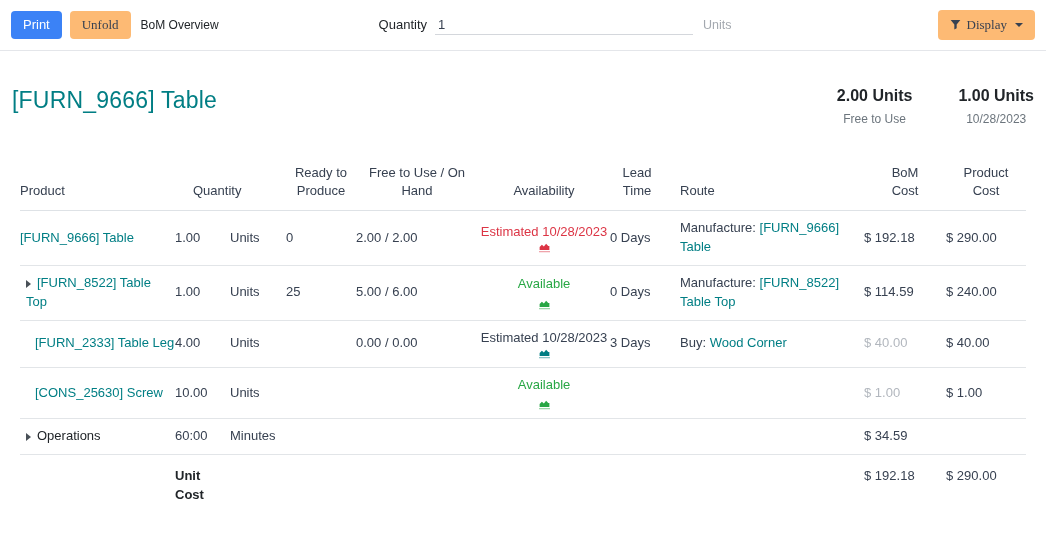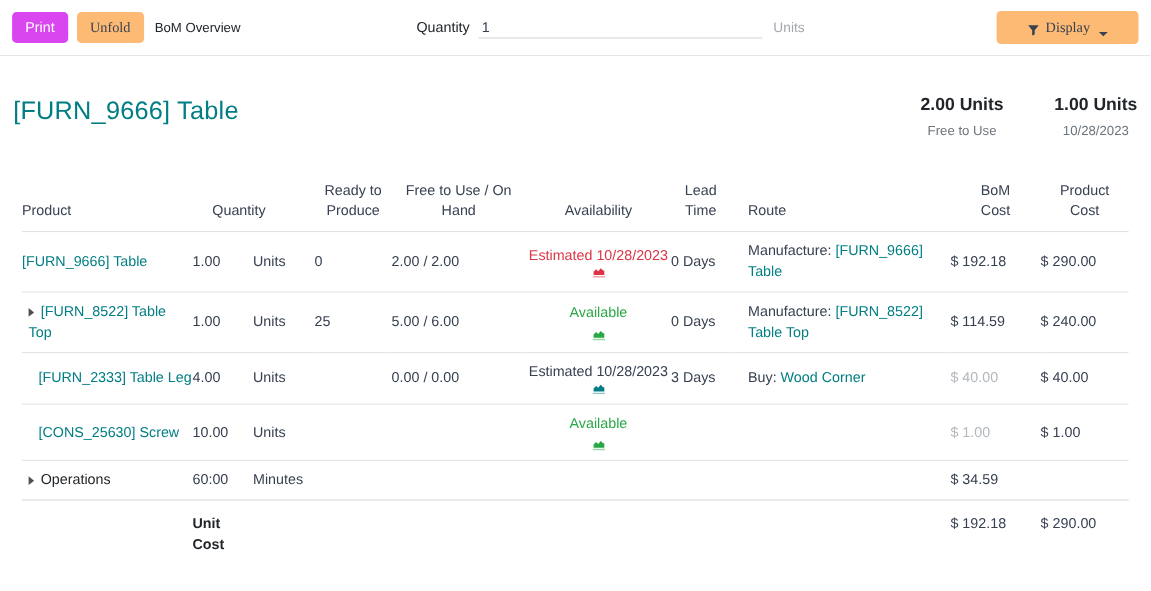--- a/index.html
+++ b/index.html
@@ -3,31 +3,31 @@
 <meta charset="utf-8">
 <style>
   * { box-sizing: border-box; margin: 0; padding: 0; }
   html,body { width: 1046px; height: 537px; background: #fff; overflow: hidden;
     font-family: "Liberation Sans", sans-serif; color: #374151; font-size: 13px; }
 
   
   .toolbar { display: flex; align-items: center; padding: 10px 11px; border-bottom: 1px solid #e4e6ea; }
   .btn { border: none; border-radius: 4px; padding: 6px 12px; font-size: 13px;
     font-family: "Liberation Sans", sans-serif; cursor: pointer; line-height: 1.2; }
-  .btn-primary { background: #d946ef; color: #fff; font-weight: 500; }
+  .btn-primary { background: #3b82f6; color: #fff; font-weight: 500; }
   .btn-secondary { background: #fdba74; color: #374151; font-family: Liberation Serif, serif; }
   .btn + .btn { margin-left: 8px; }
   .toolbar-title { margin-left: 10px; font-size: 12px; color: #212529; }
   .qty-group { display: flex; align-items: center; margin-left: 160px; }
   .qty-group label { margin-right: 8px; color: #212529; font-weight: 500; }
   .qty-group input { border: none; border-bottom: 1px solid #d4d7dc; width: 258px;
     font-size: 13px; color: #374151; padding: 2px 3px; outline: none; background: transparent;
     font-family: "Liberation Sans", sans-serif; }
   .qty-uom { color: #a3a8af; margin-left: 10px; font-size: 12.5px; }
-  .display-btn { margin-left: auto; display: inline-flex; align-items: flex-end; gap: 6px; padding: 7px 28px; }
+  .display-btn { margin-left: auto; display: inline-flex; align-items: center; gap: 6px; padding: 7px 12px; }
   .caret-down { width: 0; height: 0; border-left: 4px solid transparent;
     border-right: 4px solid transparent; border-top: 4.5px solid #374151; display: inline-block; margin-left: 2px; }
   .funnel { display: inline-block; }
 
   
   .page { padding: 0; }
   .head-row { display: flex; justify-content: space-between; align-items: flex-start;
     padding: 0 12px; margin-top: 36px; }
   h1.bom-title { color: #017e84; font-size: 23px; font-weight: 500; letter-spacing: .2px; }
   .stats { display: flex; gap: 46px; padding-right: 0; }

